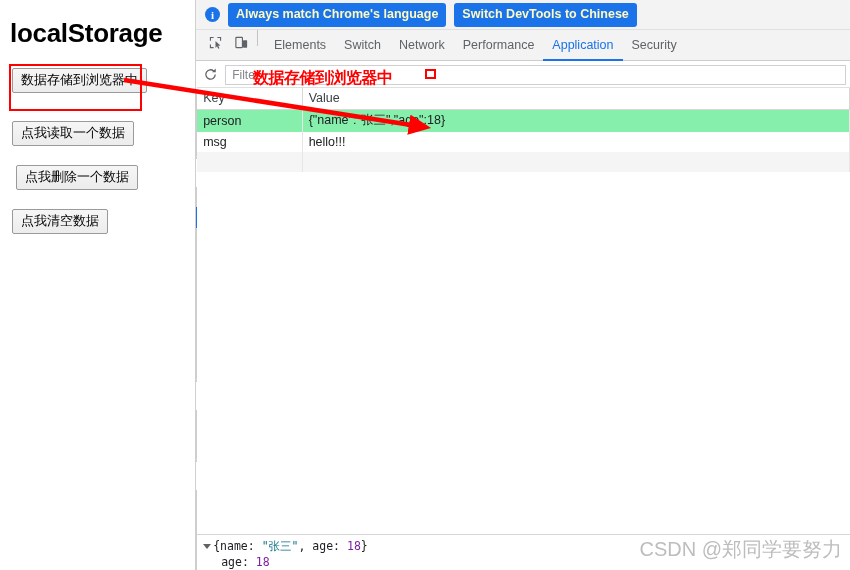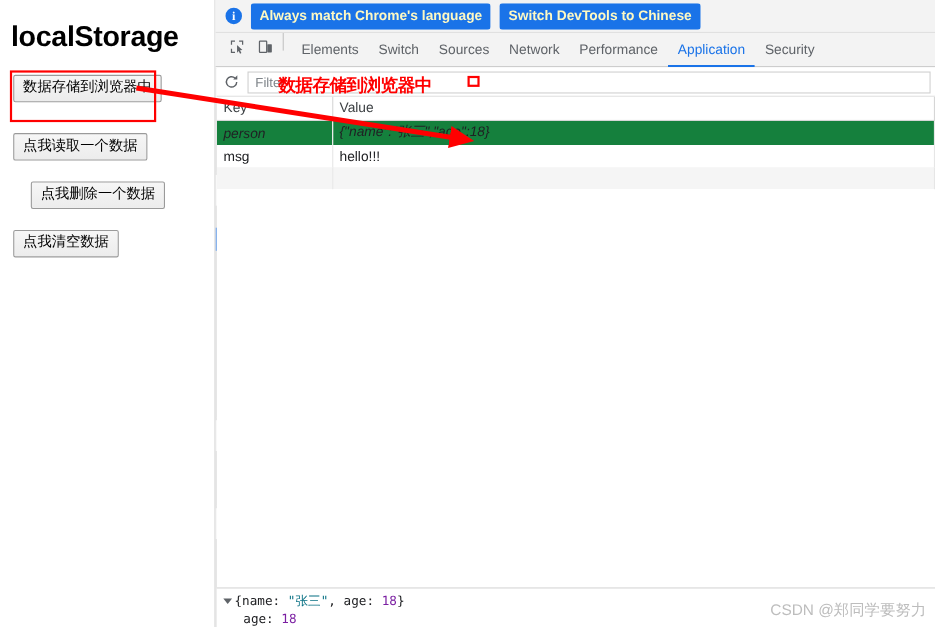--- a/index.html
+++ b/index.html
@@ -37,21 +37,21 @@
     font-family: "DejaVu Sans", sans-serif;
     color: #000;
     background: linear-gradient(#f6f6f6, #ececec);
     border: 1px solid #9a9a9a;
     border-radius: 2px;
     cursor: default;
     line-height: 16px;
   }
   #btn-save-wrap  { position:absolute; left:0;  top:68px;  }
   #btn-read-wrap  { position:absolute; left:0;  top:121px; }
-  #btn-del-wrap   { position:absolute; left:16px;  top:165px; }
+  #btn-del-wrap   { position:absolute; left:4px;  top:165px; }
   #btn-clear-wrap { position:absolute; left:0;  top:209px; }
 
   
   #red-box {
     position: absolute;
     left: 9px; top: 64px;
     width: 133px; height: 47px;
     border: 2px solid #ff0000;
     pointer-events: none;
   }
@@ -206,21 +206,21 @@
   }
   table.kv td {
     font-size: 12.5px;
     color: #202124;
     padding: 2px 0 3px 6px;
     height: 20px;
     border-right: 1px solid #e6e6e6;
     white-space: nowrap;
     overflow: hidden;
   }
-  table.kv tr.selected td { background: #15803d; font-style: italic; }
+  table.kv tr.selected td { background: #86efac; }
   table.kv tr.alt td { background: #f5f5f5; }
   table.kv col.c1 { width: 105px; }
 
   
   #preview {
     height: 36px;
     border-top: 1px solid #d6d6d6;
     background: #ffffff;
     position: relative;
     font-family: "DejaVu Sans Mono", monospace;
@@ -233,22 +233,22 @@
     display:inline-block;
     width:0;height:0;border-left:4px solid transparent;border-right:4px solid transparent;
     border-top:5px solid #5f6368;
     margin-right: 2px; vertical-align: middle;
   }
   .pv-str { color: #0b7285; }
   .pv-num { color: #7b1fa2; }
   #preview-line2 { padding-left: 18px; margin-top: 1px; }
   #watermark {
     position: absolute;
-    right: 8px; top: 11px;
-    font-size: 14px;
+    right: 8px; top: 1px;
+    font-size: 20px;
     color: #bdbdbd;
     font-family: "Liberation Sans", sans-serif;
     white-space: nowrap;
   }
 
   
   #annot-svg {
     position: absolute; left:0; top:0;
     width: 850px; height: 570px;
     pointer-events: none;
@@ -307,21 +307,20 @@
       </div>
       <div class="tool-icon">
         <svg width="15" height="15" viewBox="0 0 16 16">
           <rect x="2" y="2.5" width="7" height="11" rx="0.6" fill="none" stroke="#5f6368" stroke-width="1.2"></rect>
           <rect x="9.6" y="5.5" width="4.4" height="8" rx="0.6" fill="#5f6368"></rect>
         </svg>
       </div>
       <div id="tab-divider"></div>
       <div class="tab">Elements</div>
       <div class="tab">Switch</div>
-      <div class="tab">Sources</div>
       <div class="tab">Network</div>
       <div class="tab">Performance</div>
       <div class="tab active">Application</div>
       <div class="tab">Security</div>
     </div>
 
     <div id="dt-body">
 
       <div id="sidebar">
 

